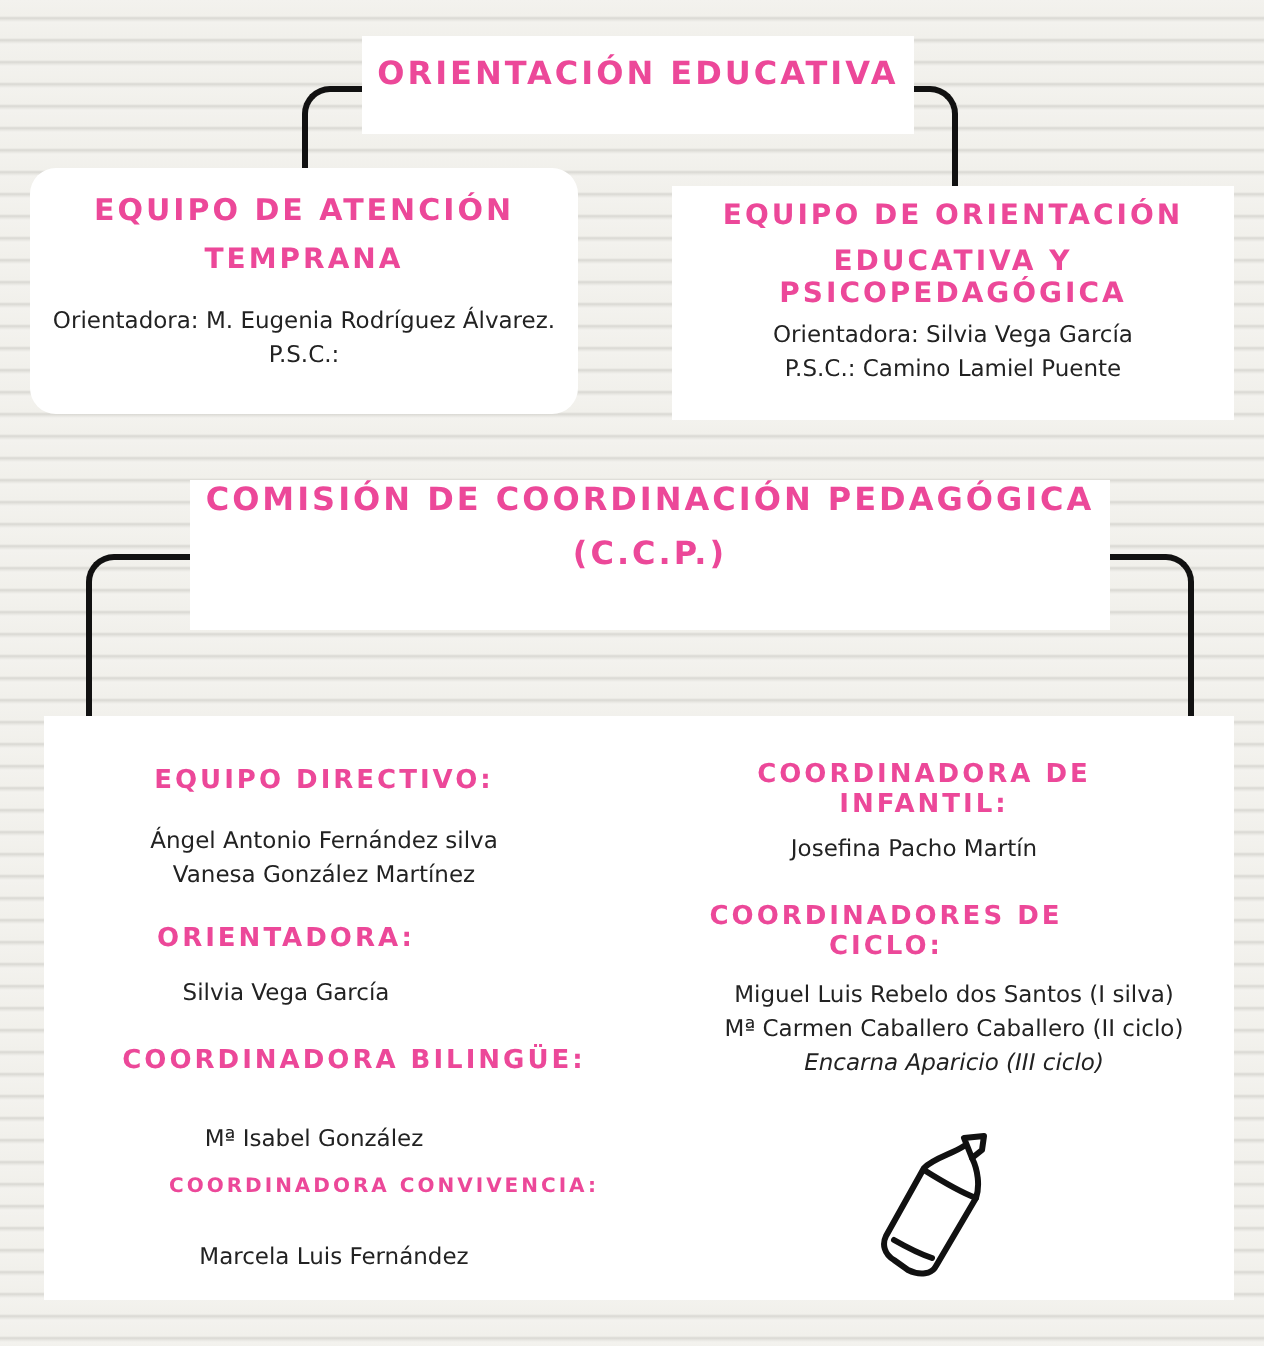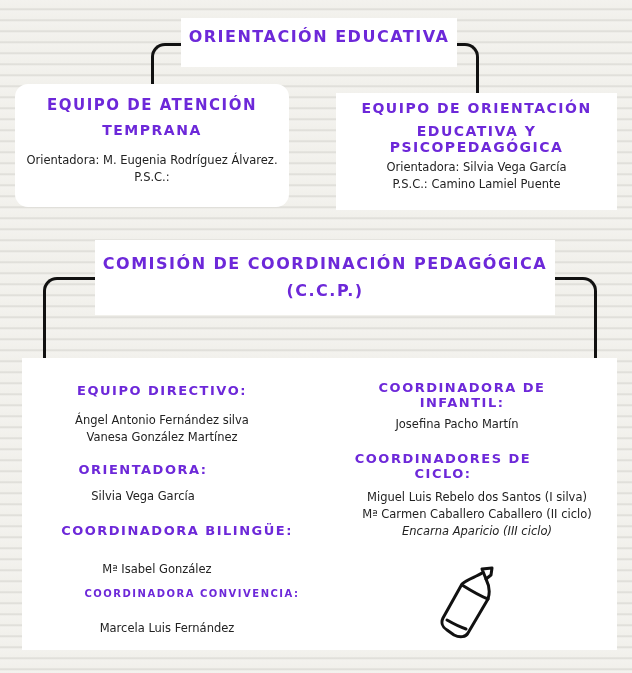--- a/index.html
+++ b/index.html
@@ -8,21 +8,21 @@
     background-color:#ecebe6;
     background-image:
       repeating-linear-gradient(to bottom,
         #f3f2ee 0px, #f1f0eb 8px, #d9d8d3 9px, #e8e7e2 10px, #f3f2ee 11px);
     font-family:"DejaVu Sans", sans-serif;
   }
   .box { position:absolute; background:#fff; }
   .hand {
     font-family:"DejaVu Sans", sans-serif;
     font-weight:bold; text-transform:uppercase;
-    letter-spacing:1.5px; color:#6d28d9; text-align:center;
+    letter-spacing:1.5px; color:#ec4899; text-align:center;
   }
   .body-txt { font-size:11.5px; color:#222; text-align:center; line-height:17px; }
   .bracket { position:absolute; border:3px solid #111; }
   .br-left { border-right:none; border-bottom:none; border-top-left-radius:14px; }
   .br-right { border-left:none; border-bottom:none; border-top-right-radius:14px; }
   .abs { position:absolute; }
 </style>
 </head>
 <body>
 
@@ -42,21 +42,21 @@
 <div class="box" style="left:336px;top:93px;width:281px;height:117px;">
   <div class="hand" style="font-size:14px;margin-top:7px;">Equipo de orientación</div>
   <div class="hand" style="font-size:14px;margin-top:7px;">educativa y psicopedagógica</div>
   <div class="body-txt" style="margin-top:4px;">Orientadora: Silvia Vega García</div>
   <div class="body-txt">P.S.C.: Camino Lamiel Puente</div>
 </div>
 
 <div class="bracket br-left" style="left:43px;top:277px;width:52px;height:80px;"></div>
 <div class="bracket br-right" style="left:555px;top:277px;width:39px;height:80px;"></div>
 <div class="box" style="left:95px;top:240px;width:460px;height:75px;">
-  <div class="hand" style="font-size:16px;margin-top:14px;">Comisión de coordinación pedagógica</div>
+  <div class="hand" style="font-size:16px;">Comisión de coordinación pedagógica</div>
   <div class="hand" style="font-size:16px;margin-top:8px;">(C.C.P.)</div>
 </div>
 
 <div class="box" style="left:22px;top:358px;width:595px;height:292px;">
 
   <div class="hand abs" style="left:40px;top:25px;width:200px;font-size:13px;">Equipo directivo:</div>
   <div class="body-txt abs" style="left:40px;top:54px;width:200px;">Ángel Antonio Fernández silva</div>
   <div class="body-txt abs" style="left:40px;top:71px;width:200px;">Vanesa González Martínez</div>
 
   <div class="hand abs" style="left:46px;top:104px;width:150px;font-size:13px;">Orientadora:</div>

